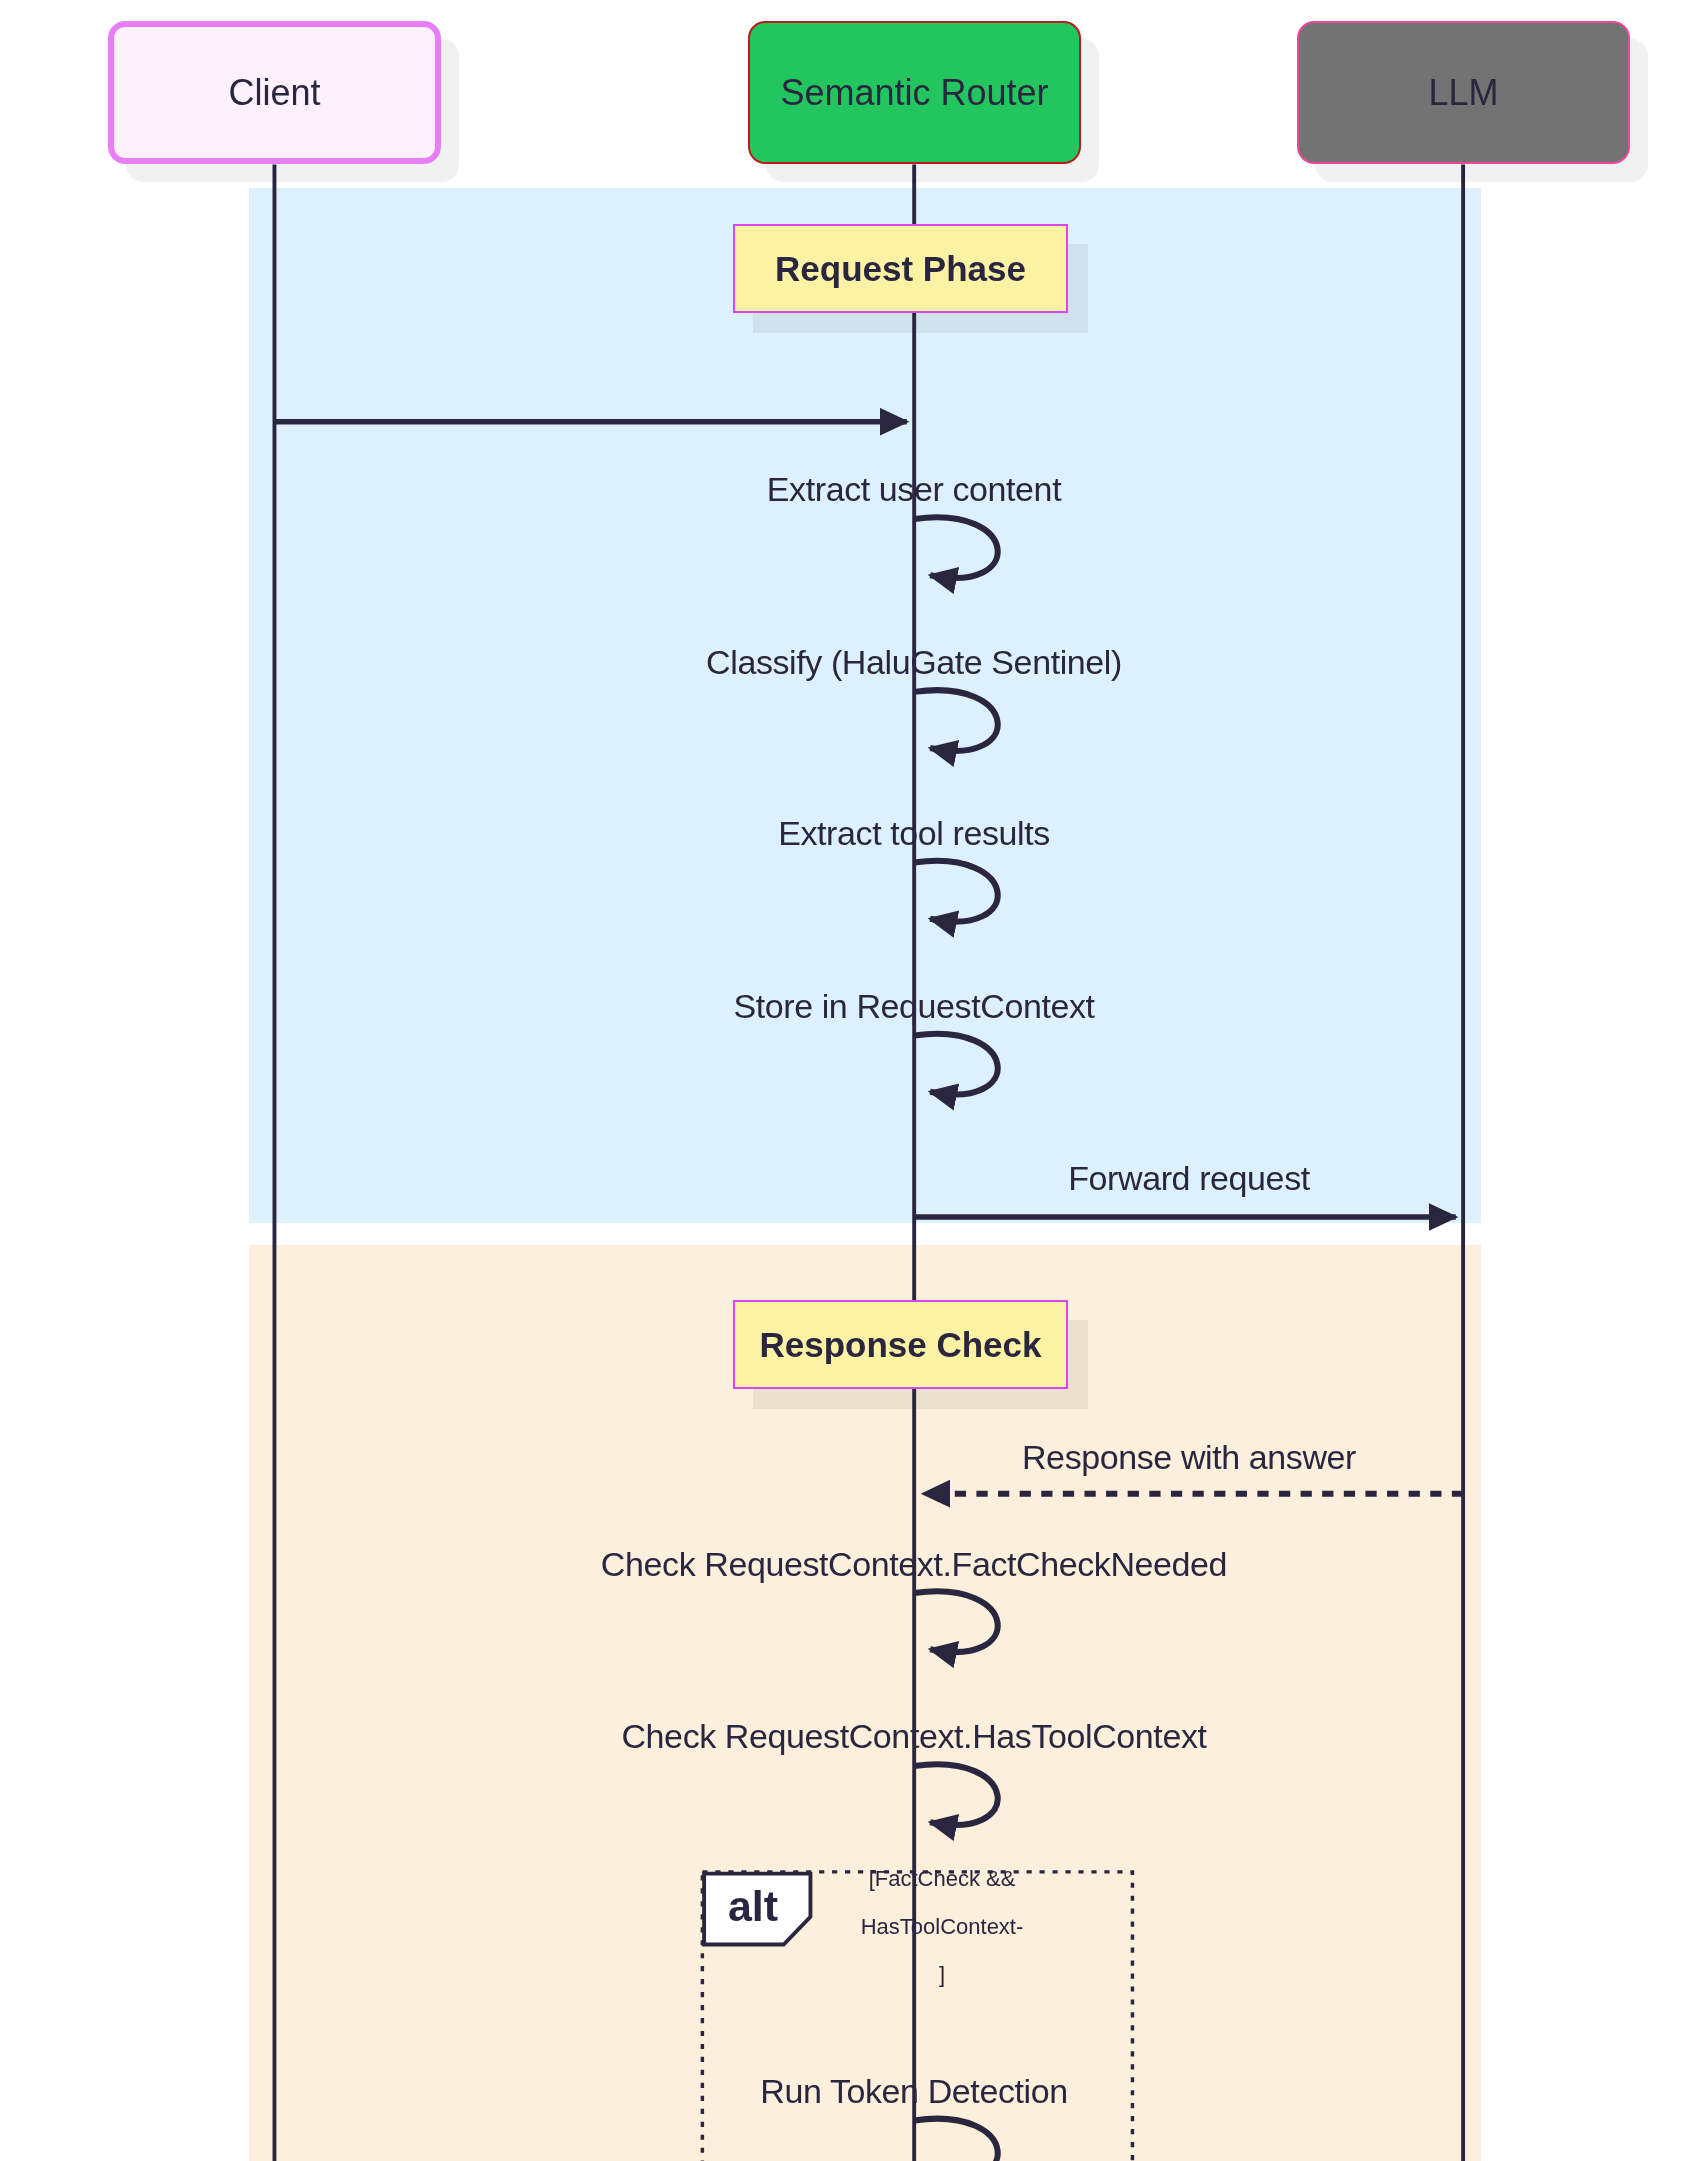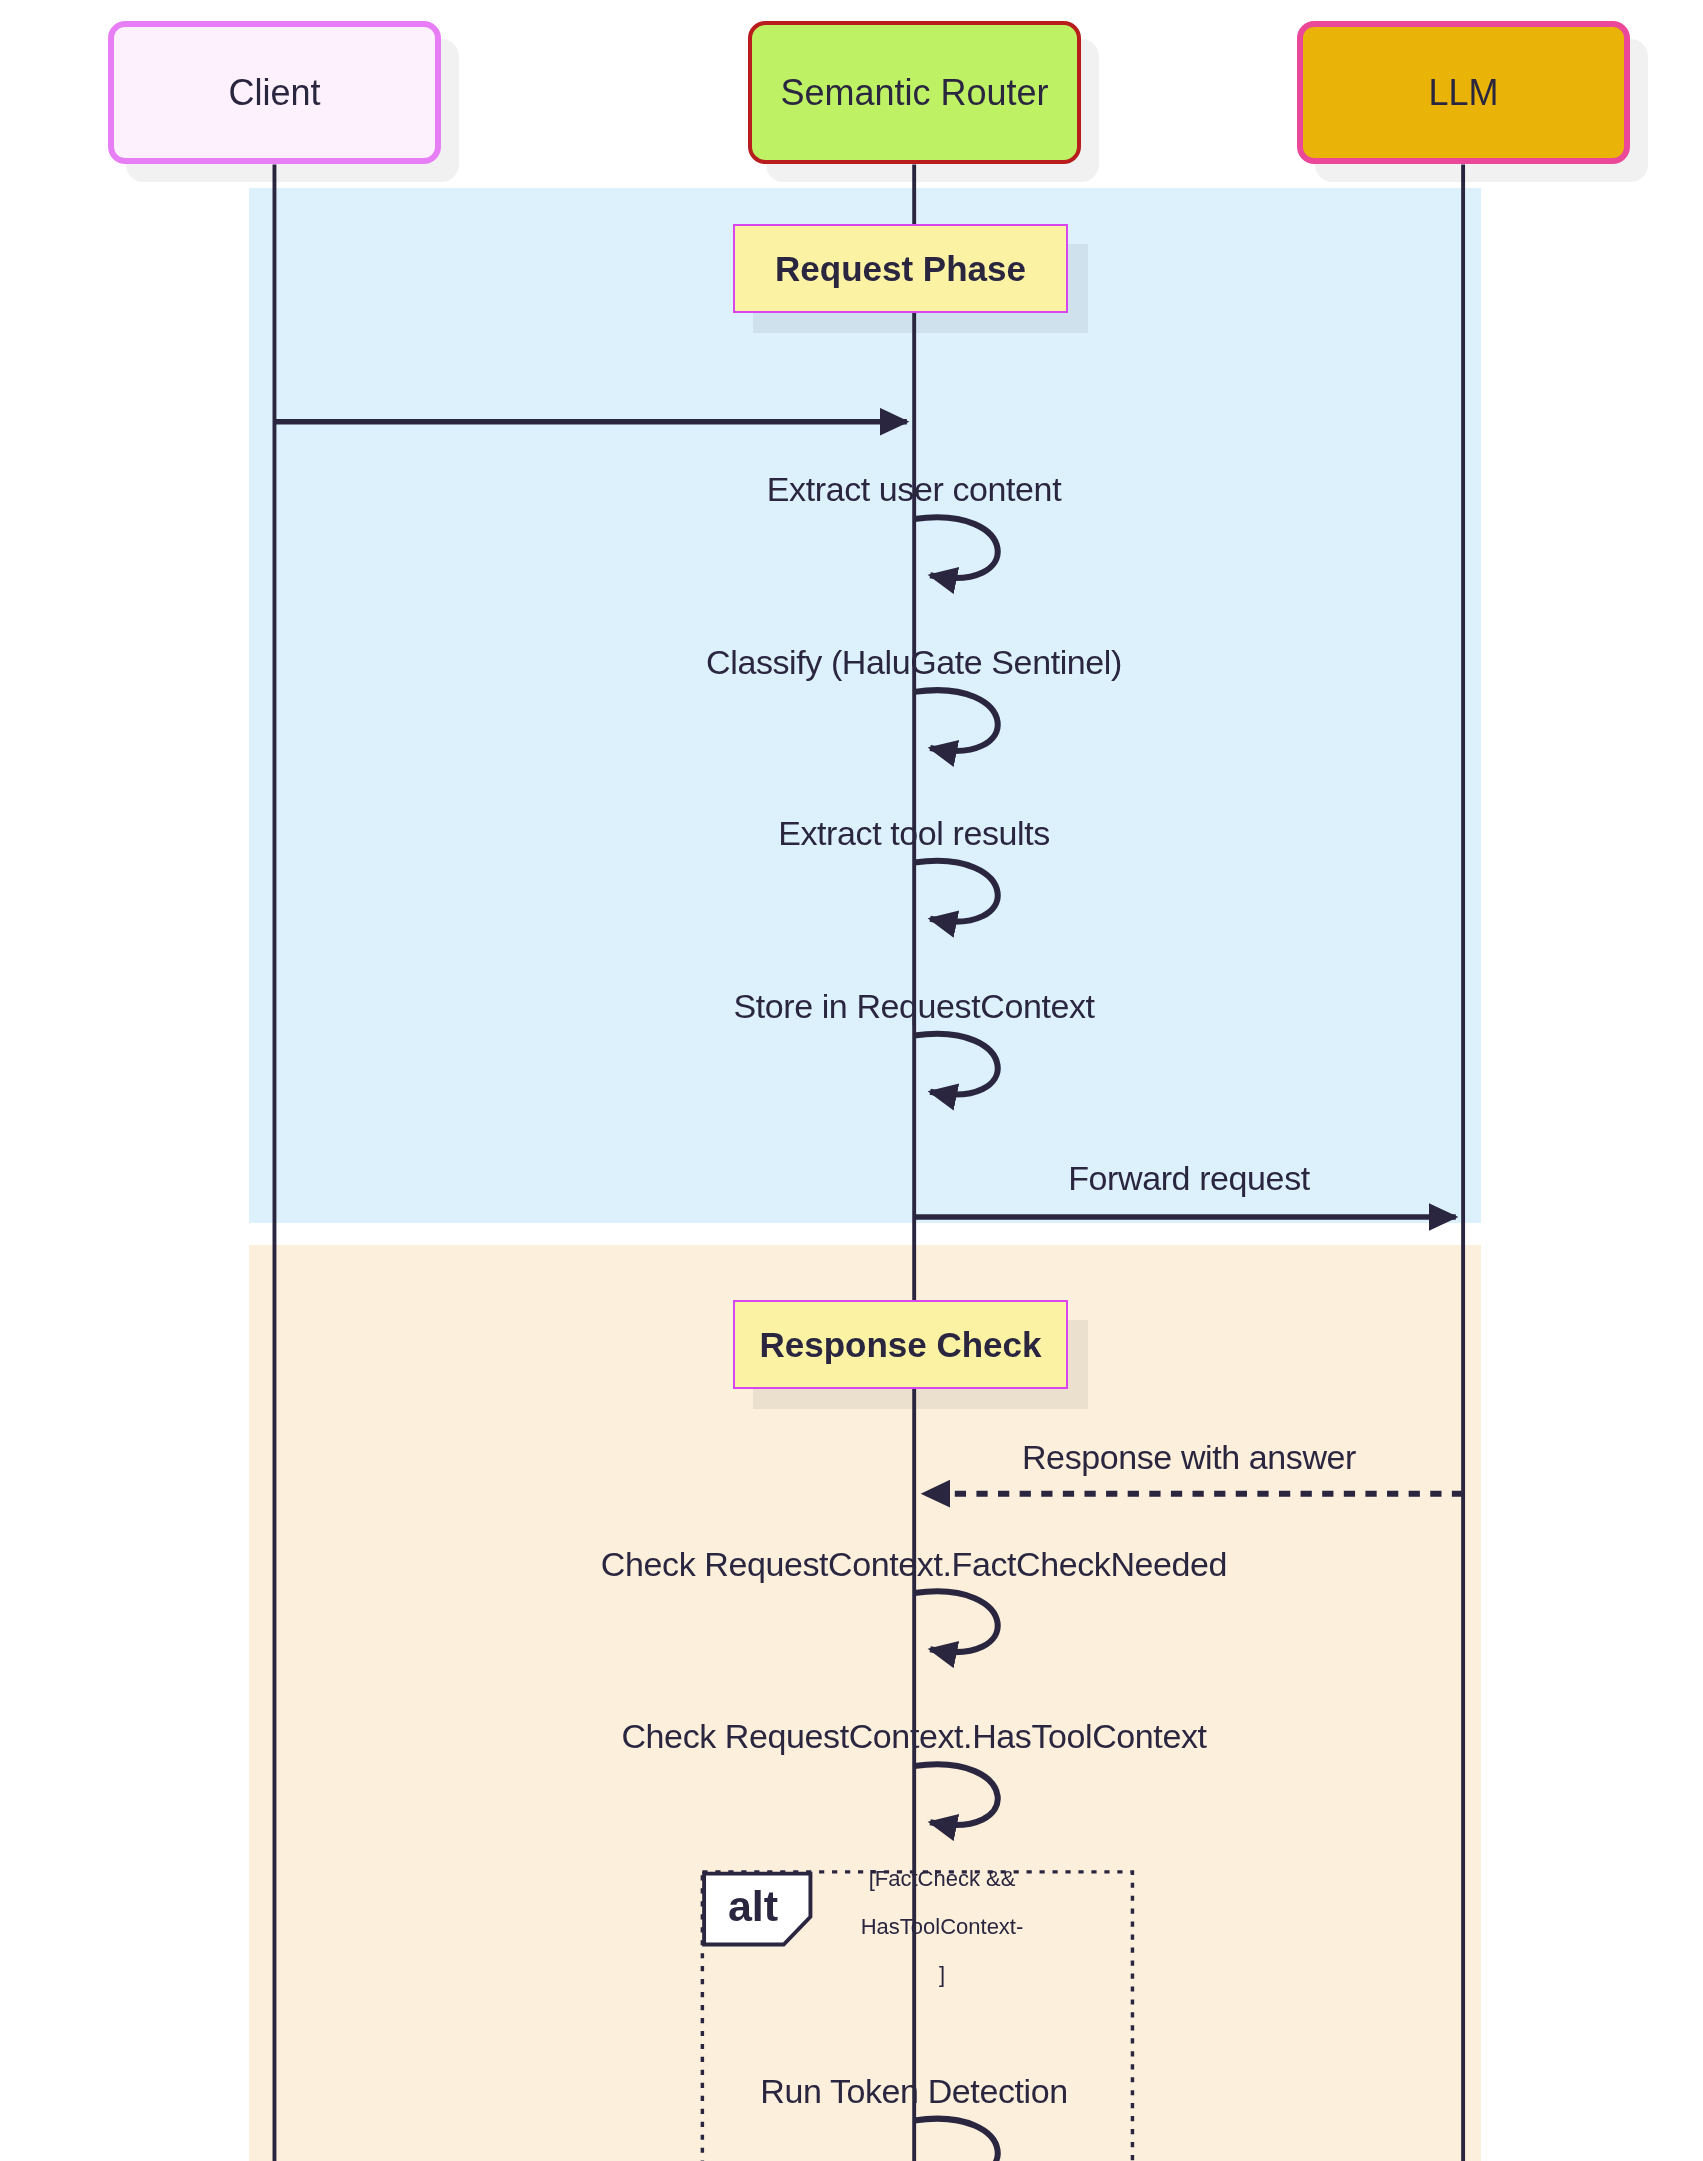--- a/index.html
+++ b/index.html
@@ -10,22 +10,22 @@
   .band{position:absolute;left:249px;width:1232px;}
   #band-request{top:188px;height:1035px;background:#ddf1fc;}
   #band-response{top:1245px;height:1801px;background:#fcefdb;}
   svg.overlay{position:absolute;left:0;top:0;}
   .actor{
     position:absolute;width:333px;height:143px;box-sizing:border-box;
     border-radius:17.3px;display:flex;align-items:center;justify-content:center;
     font-size:36px;font-weight:500;box-shadow:18px 18px 0 rgba(0,0,0,0.055);
   }
   .actor.client{background:#fdf1fe;border:6px solid #e87ef5;}
-  .actor.router{background:#bef264;border:4px solid #b91c1c;}
-  .actor.llm{background:#eab308;border:6px solid #ec4899;}
+  .actor.router{background:#22c55e;border:2px solid #b91c1c;}
+  .actor.llm{background:#737373;border:2px solid #ec4899;}
   .note{
     position:absolute;left:733px;width:335px;height:89px;box-sizing:border-box;
     background:#fbf3a3;border:2px solid #d946ef;
     display:flex;align-items:center;justify-content:center;
     font-size:35px;font-weight:700;box-shadow:20px 20px 0 rgba(42,38,64,0.08);
   }
   .msg{
     position:absolute;transform:translate(-50%,-50%);white-space:nowrap;
     font-size:34px;font-weight:500;letter-spacing:-0.4px;
   }

